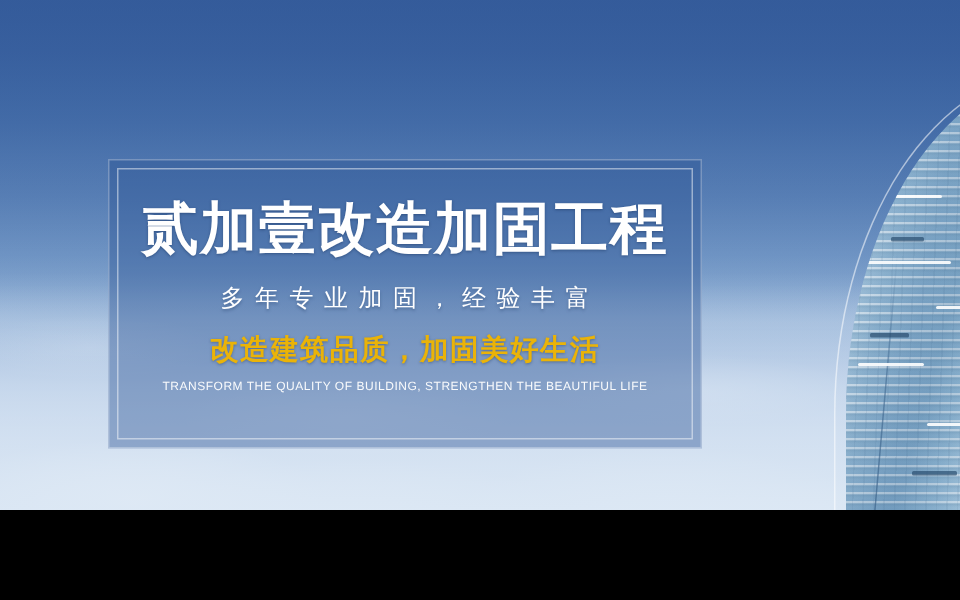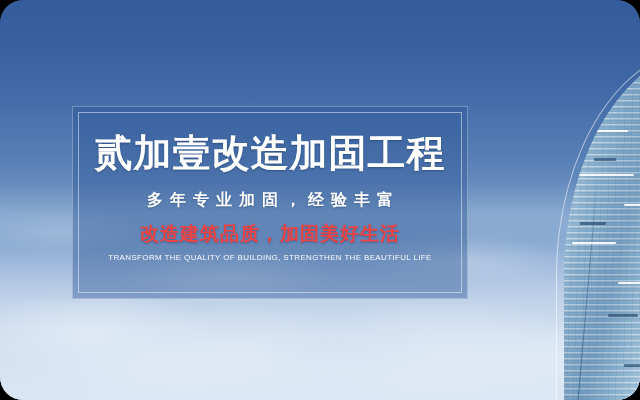--- a/index.html
+++ b/index.html
@@ -3,24 +3,23 @@
 <meta charset="utf-8">
 <style>
   html, body {
     margin: 0;
     padding: 0;
     background: #000;
   }
   #stage {
     position: relative;
     width: 640px;
-    height: 400px;
+    height: 340px;
     overflow: hidden;
     font-family: "Liberation Sans", "DejaVu Sans", sans-serif;
-    border-radius: 23px;
     -webkit-font-smoothing: antialiased;
   }
 
   
   .sky {
     position: absolute;
     inset: 0;
     background: linear-gradient(180deg,
         #3c63a0 0%,
         #3f67a4 10%,
@@ -187,33 +186,33 @@
     color: #ffffff;
     letter-spacing: 1px;
     line-height: 1;
     margin: 0;
     text-shadow: 0 1px 2px rgba(20,45,85,0.45);
     white-space: nowrap;
   }
   .title-sub1 {
     margin-top: 20px;
     font-size: 16px;
-    font-weight: 700;
+    font-weight: 400;
     color: #ffffff;
     letter-spacing: 7px;
     text-indent: 7px;
     line-height: 1;
     white-space: nowrap;
     text-shadow: 0 1px 2px rgba(20,45,85,0.35);
   }
   .title-sub2 {
     margin-top: 16px;
     font-size: 19px;
     font-weight: 700;
-    color: #ef4444;
+    color: #eab308;
     letter-spacing: 1px;
     line-height: 1;
     white-space: nowrap;
     text-shadow: 0 1px 2px rgba(20,45,85,0.40);
     text-align: right;
   }
   .title-en {
     margin-top: 11px;
     font-size: 8px;
     font-weight: 400;

